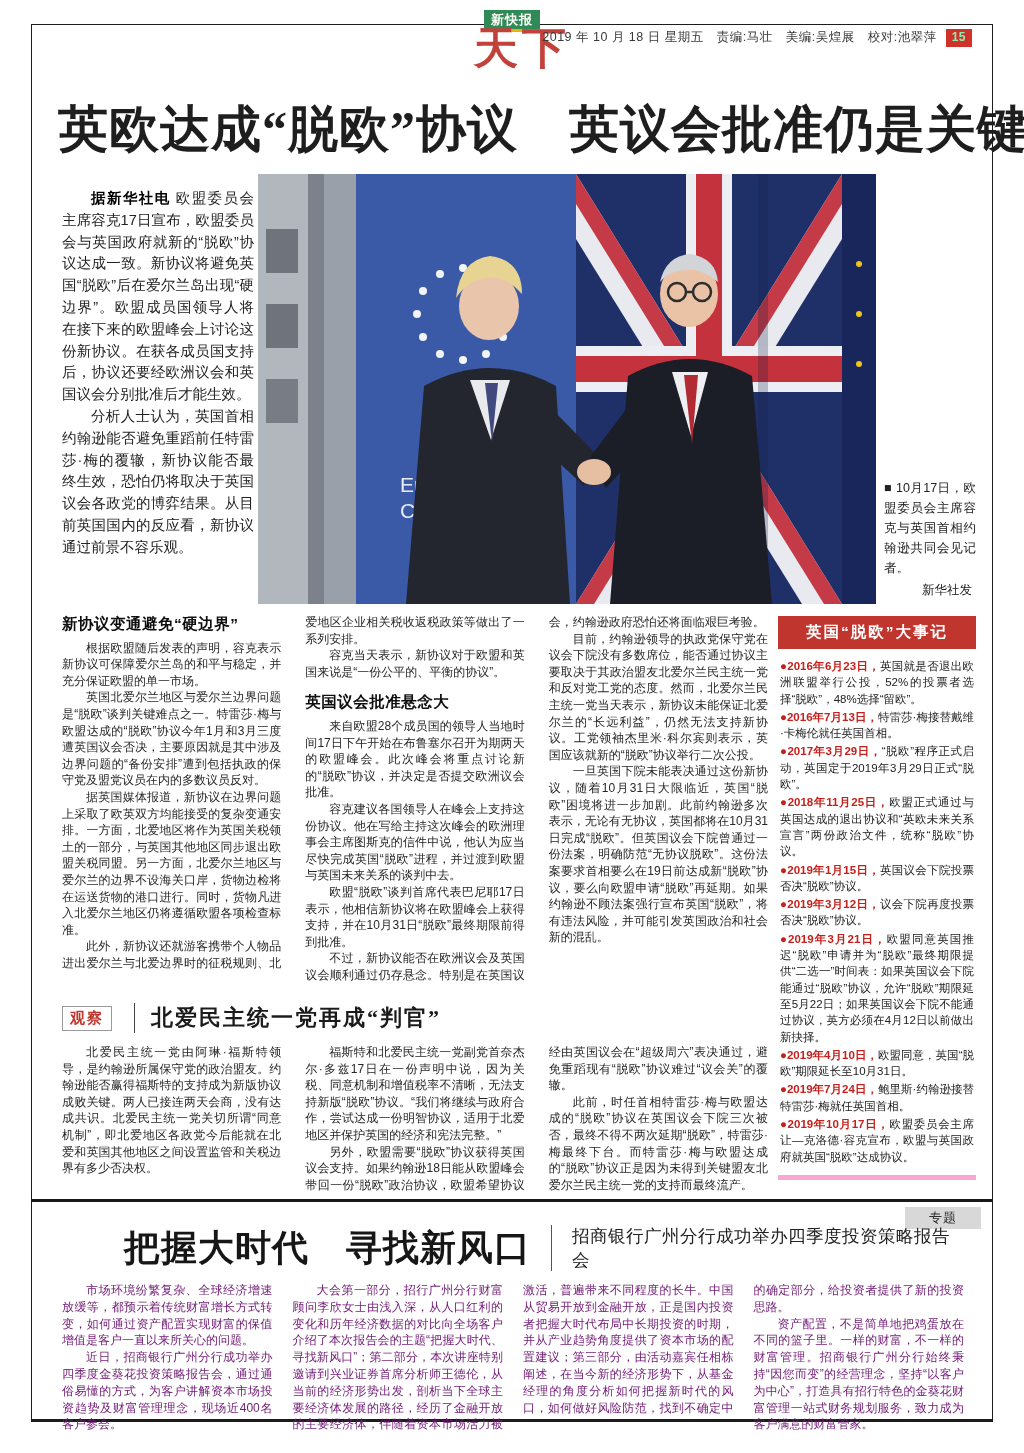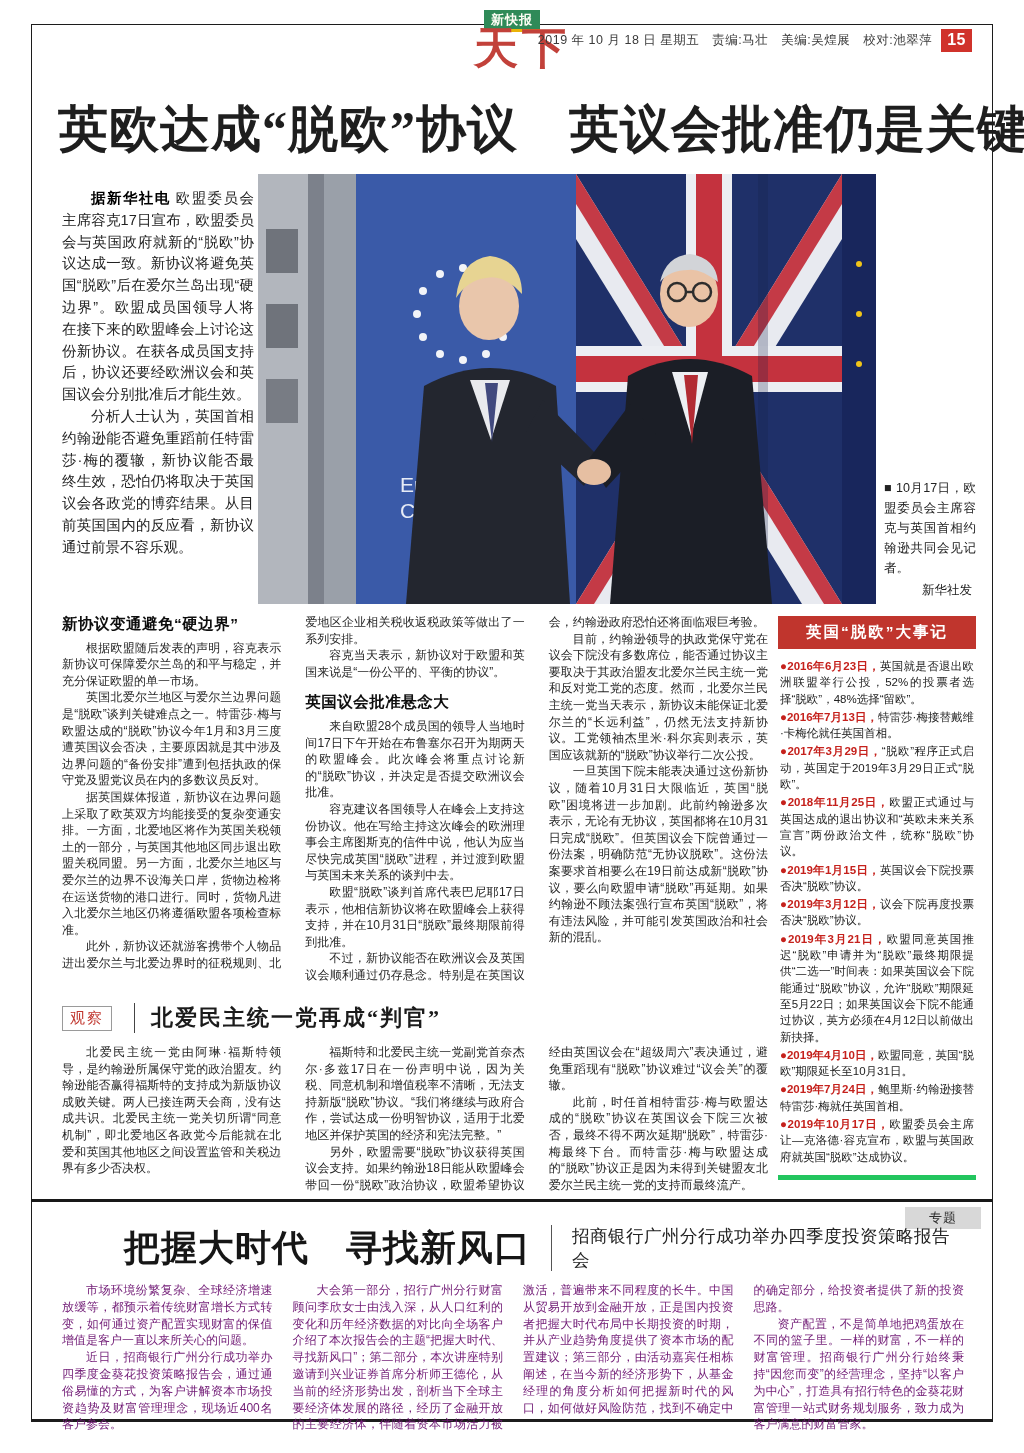--- a/index.html
+++ b/index.html
@@ -22,21 +22,21 @@
   .section-title{
     position:absolute;left:474px;top:26px;width:120px;
     font-family:"Liberation Serif","DejaVu Serif",serif;
     font-size:44px;font-weight:bold;color:#c2413a;letter-spacing:4px;line-height:1.05;
   }
   .dateline{
     position:absolute;top:29px;right:52px;display:flex;align-items:center;gap:9px;
     font-size:12.5px;color:#3a3a3a;letter-spacing:.5px;
   }
   .page-no{
-    background:#d0322b;color:#ffffff;font-weight:bold;font-size:16px;
+    background:#d0322b;color:#86efac;font-weight:bold;font-size:12px;
     padding:1px 6px;line-height:1.3;
   }
   
   .main-headline{
     position:absolute;left:58px;top:96px;width:908px;text-align:center;
     font-family:"Liberation Serif","DejaVu Serif",serif;
     font-size:50px;font-weight:900;color:#1e1e1e;letter-spacing:1px;white-space:nowrap;
   }
   
   .lead-col{
@@ -60,37 +60,37 @@
   }
   .article-cols p{margin:0;text-indent:2em;}
   .article-cols h3{
     margin:2px 0 7px;font-size:15.5px;color:#0e0e0e;letter-spacing:.5px;
     break-after:avoid;break-inside:avoid;
   }
   .article-cols h3.second{margin-top:14px;}
   
   .timeline{
     position:absolute;left:778px;top:616px;width:198px;
-    border-bottom:5px solid #22c55e;padding-bottom:8px;background:#fff;
+    border-bottom:5px solid #f9a8d4;padding-bottom:8px;background:#fff;
   }
   .timeline-title{
     background:#c0352d;color:#fff;text-align:center;font-weight:bold;
     font-size:15.5px;letter-spacing:2px;padding:6px 0;margin-bottom:9px;
   }
   .timeline-item{
     margin:0 2px 2px;font-size:11.5px;line-height:16.3px;text-align:justify;color:#222;
   }
   .tl-date{color:#c5211c;font-weight:bold;}
   
   .observe-head{
     position:absolute;left:62px;top:1000px;width:706px;height:36px;
     display:flex;align-items:center;
   }
   .observe-label{
-    border:1px solid #9a9a9a;color:#c0352d;font-weight:normal;font-size:15px;
+    border:1px solid #9a9a9a;color:#c0352d;font-weight:bold;font-size:15px;
     padding:2px 7px;letter-spacing:2px;
   }
   .observe-head .vrule{width:1px;height:30px;background:#444;margin:0 16px 0 22px;}
   .observe-headline{
     flex:1;text-align:left;font-family:"Liberation Serif","DejaVu Serif",serif;
     font-size:22px;font-weight:900;color:#1b1b1b;letter-spacing:2px;
   }
   .observe-cols{
     position:absolute;left:62px;top:1044px;width:706px;height:150px;overflow:hidden;
     column-count:3;column-gap:24px;column-fill:auto;

